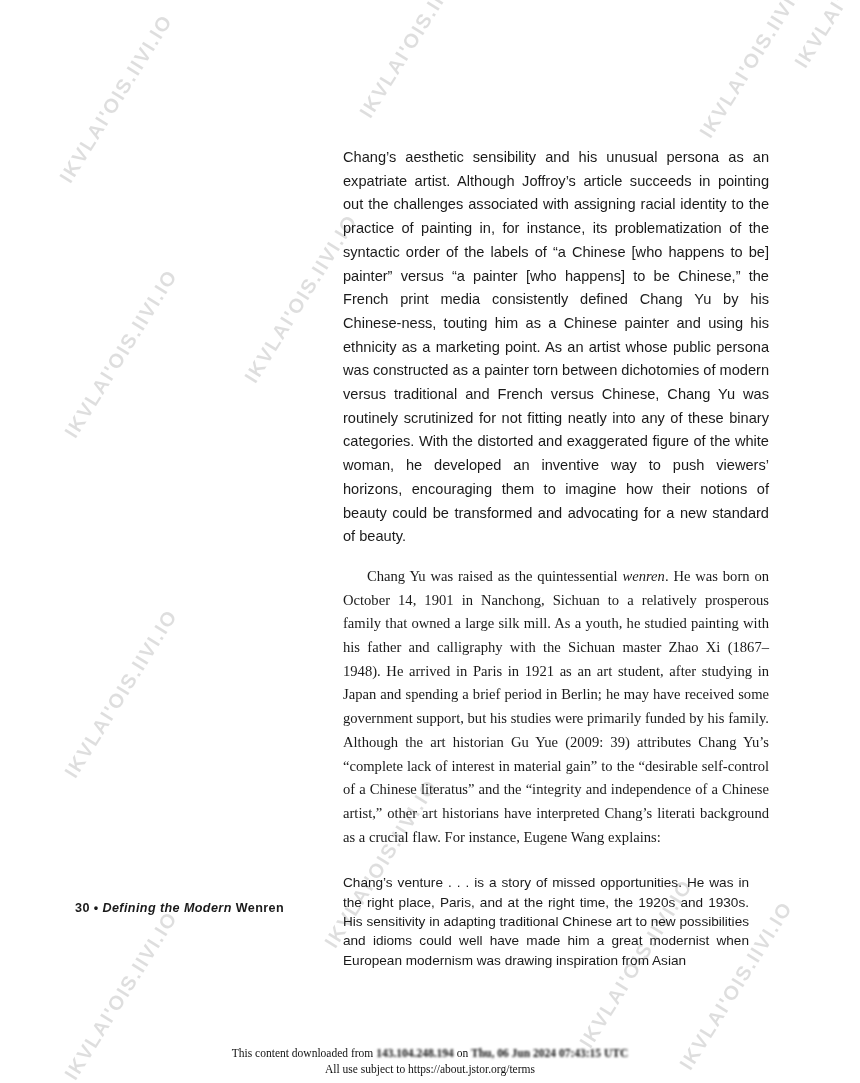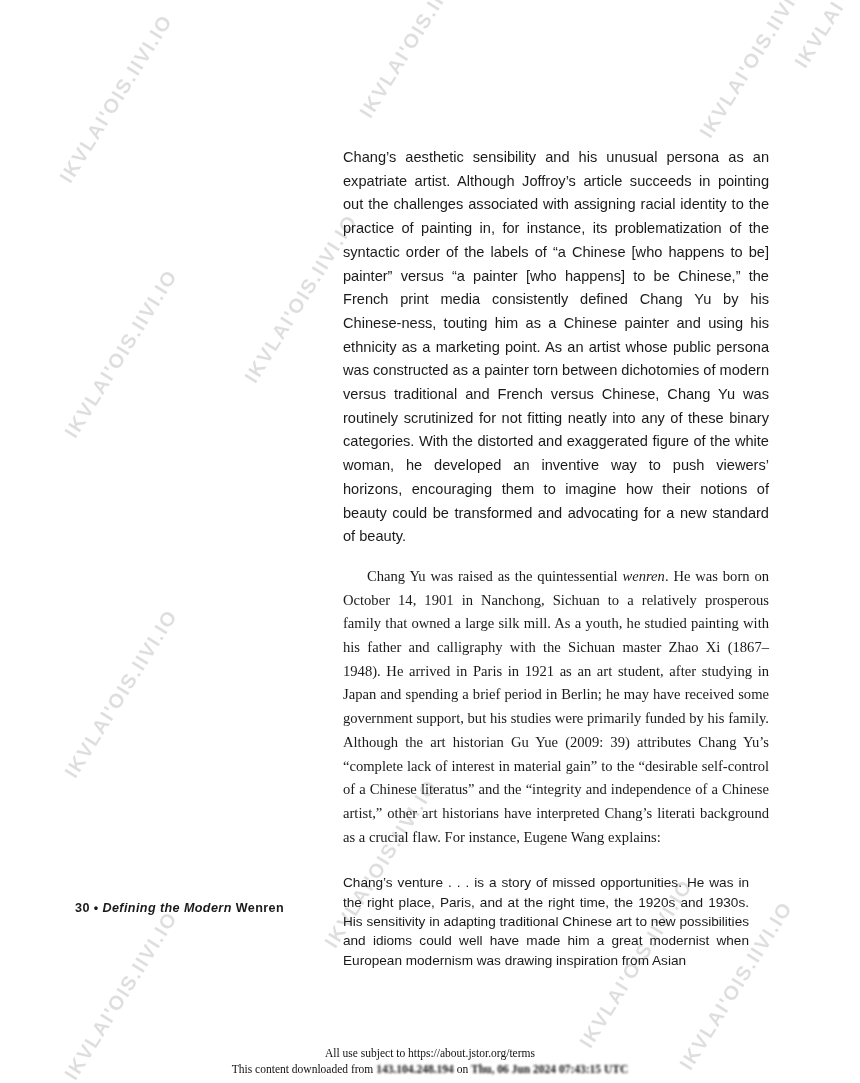--- a/index.html
+++ b/index.html
@@ -93,17 +93,17 @@
 
   <main class="text-block">
     <p class="para"><span>Chang’s aesthetic sensibility and his unusual persona as an expatriate artist. Although Joffroy’s article succeeds in pointing out the challenges associated with assigning racial identity to the practice of painting in, for instance, its problematization of the syntactic order of the labels of “a Chinese [who happens to be] painter” versus “a painter [who happens] to be Chinese,” the French print media consistently defined Chang Yu by his Chinese-ness, touting him as a Chinese painter and using his ethnicity as a marketing point. As an artist whose public persona was constructed as a painter torn between dichotomies of modern versus traditional and French versus Chinese, Chang Yu was routinely scrutinized for not fitting neatly into any of these binary categories. With the distorted and exaggerated figure of the white woman, he developed an inventive way to push viewers’ horizons, encouraging them to imagine how their notions of beauty could be transformed and advocating for a new standard of beauty.</span></p>
     <p class="para indent"><span>Chang Yu was raised as the quintessential </span><span class="it">wenren</span><span>. He was born on October 14, 1901 in Nanchong, Sichuan to a relatively prosperous family that owned a large silk mill. As a youth, he studied painting with his father and calligraphy with the Sichuan master Zhao Xi (1867–1948). He arrived in Paris in 1921 as an art student, after studying in Japan and spending a brief period in Berlin; he may have received some government support, but his studies were primarily funded by his family. Although the art historian Gu Yue (2009: 39) attributes Chang Yu’s “complete lack of interest in material gain” to the “desirable self-control of a Chinese literatus” and the “integrity and independence of a Chinese artist,” other art historians have interpreted Chang’s literati background as a crucial flaw. For instance, Eugene Wang explains:</span></p>
     <blockquote class="quote"><span>Chang’s venture . . . is a story of missed opportunities. He was in the right place, Paris, and at the right time, the 1920s and 1930s. His sensitivity in adapting traditional Chinese art to new possibilities and idioms could well have made him a great modernist when European modernism was drawing inspiration from Asian</span></blockquote>
   </main>
 
   <div class="page-footer"><span>30 • </span><span class="it">Defining the Modern</span><span> Wenren</span></div>
 
   <div class="jstor-footer">
+    <div><span>This content downloaded from </span><span class="blurred">143.104.248.194</span><span> on </span><span class="blurred">Thu, 06 Jun 2024 07:43:15 UTC</span></div>
     <div><span>All use subject to https://about.jstor.org/terms</span></div>
-    <div><span>This content downloaded from </span><span class="blurred">143.104.248.194</span><span> on </span><span class="blurred">Thu, 06 Jun 2024 07:43:15 UTC</span></div>
   </div>
 
 </div>
 
 </body></html>

